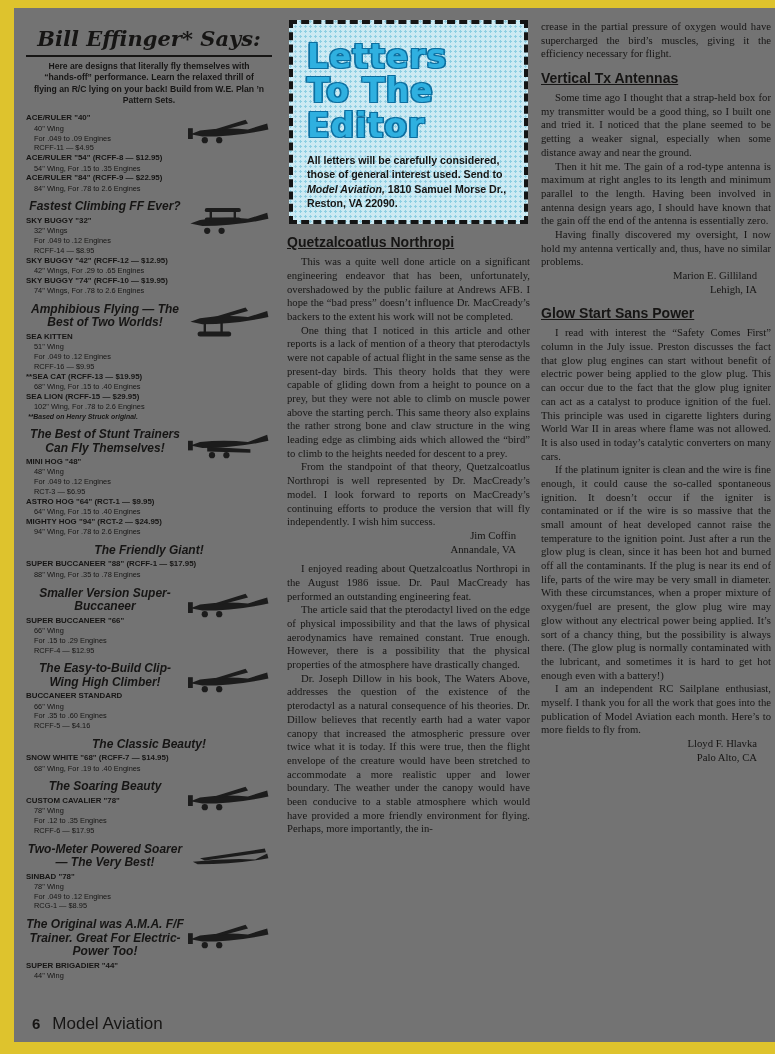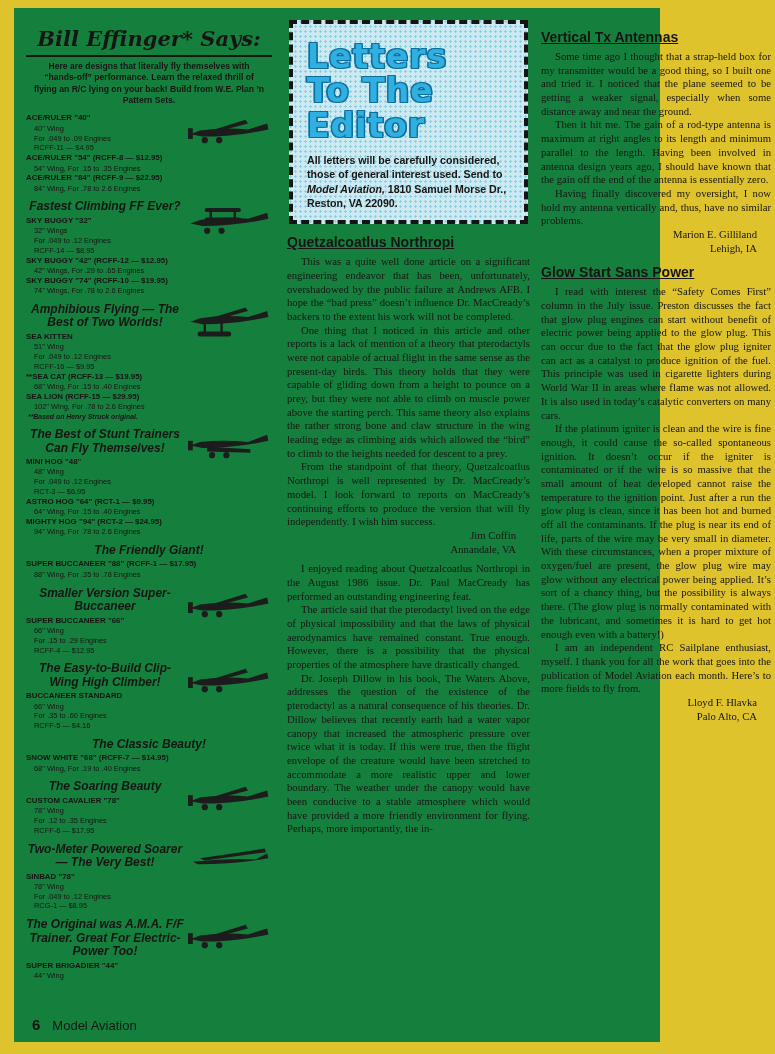--- a/index.html
+++ b/index.html
@@ -5,22 +5,22 @@
   html,body{margin:0;padding:0;}
   body{
     width:775px;height:1054px;overflow:hidden;
     background:#dec32d;
     font-family:"Liberation Sans",sans-serif;
     color:#161514;
   }
   .page{
     position:relative;
     margin:8px 0 0 14px;
-    width:646px;height:1034px;
-    background:#15803d;
+    width:761px;height:1034px;
+    background:#737373;
     box-sizing:border-box;
     padding:12px 8px 30px 8px;
   }
   .columns{display:flex;gap:11px;}
   .col{overflow:hidden;height:972px;}
   .ad-col{width:254px;flex:none;}
   .mid-col{width:243px;flex:none;}
   .right-col{width:230px;flex:none;}
 
   
@@ -79,21 +79,21 @@
   .lp.ednote{font-style:italic;margin-top:4px;}
   .sig{
     font-family:"Liberation Serif",serif;
     font-size:10.7px;line-height:1.28;
     text-align:right;padding-right:14px;margin:0 0 6px;
   }
 
   
   .footer{position:absolute;left:18px;bottom:8px;}
   .footer .pagenum{font-weight:bold;font-size:15px;margin-right:12px;}
-  .footer .mag{font-size:13px;}
+  .footer .mag{font-size:17px;}
 </style>
 </head>
 <body>
 
 <div class="page">
   <div class="columns">
 
     <div class="col ad-col">
       <div class="ad-title">Bill Effinger* Says:</div>
       <p class="ad-intro">Here are designs that literally fly themselves with “hands-off” performance. Learn the relaxed thrill of flying an R/C lying on your back! Build from W.E. Plan ’n Pattern Sets.</p>
@@ -305,20 +305,21 @@
         <div>Jim Coffin</div>
         <div>Annandale, VA</div>
       </div>
 
       <p class="lp">I enjoyed reading about Quetzalcoatlus Northropi in the August 1986 issue. Dr. Paul MacCready has performed an outstanding engineering feat.</p>
       <p class="lp">The article said that the pterodactyl lived on the edge of physical impossibility and that the laws of physical aerodynamics have remained constant. True enough. However, there is a possibility that the physical properties of the atmosphere have drastically changed.</p>
       <p class="lp">Dr. Joseph Dillow in his book, The Waters Above, addresses the question of the existence of the pterodactyl as a natural consequence of his theories. Dr. Dillow believes that recently earth had a water vapor canopy that increased the atmospheric pressure over twice what it is today. If this were true, then the flight envelope of the creature would have been stretched to accommodate a more realistic upper and lower boundary. The weather under the canopy would have been conducive to a stable atmosphere which would have provided a more friendly environment for flying. Perhaps, more importantly, the in-</p>
     </div>
 
     <div class="col right-col">
+      <p class="lp noindent">crease in the partial pressure of oxygen would have supercharged the bird’s muscles, giving it the efficiency necessary for flight.</p>
 
       <div class="lh">Vertical Tx Antennas</div>
       <p class="lp">Some time ago I thought that a strap-held box for my transmitter would be a good thing, so I built one and tried it. I noticed that the plane seemed to be getting a weaker signal, especially when some distance away and near the ground.</p>
       <p class="lp">Then it hit me. The gain of a rod-type antenna is maximum at right angles to its length and minimum parallel to the length. Having been involved in antenna design years ago, I should have known that the gain off the end of the antenna is essentially zero.</p>
       <p class="lp">Having finally discovered my oversight, I now hold my antenna vertically and, thus, have no similar problems.</p>
       <div class="sig">
         <div>Marion E. Gilliland</div>
         <div>Lehigh, IA</div>
       </div>
 

